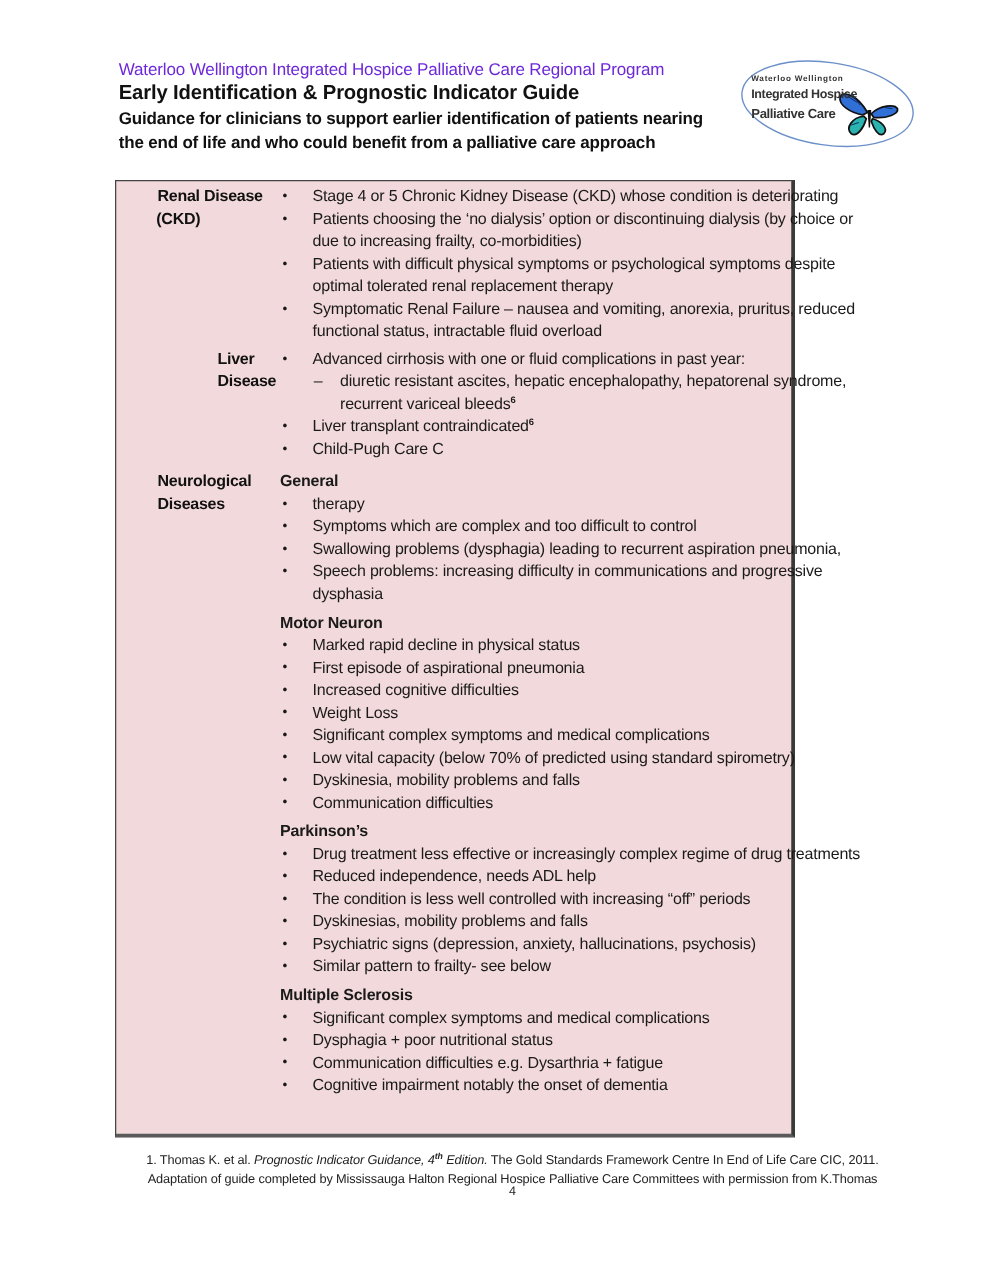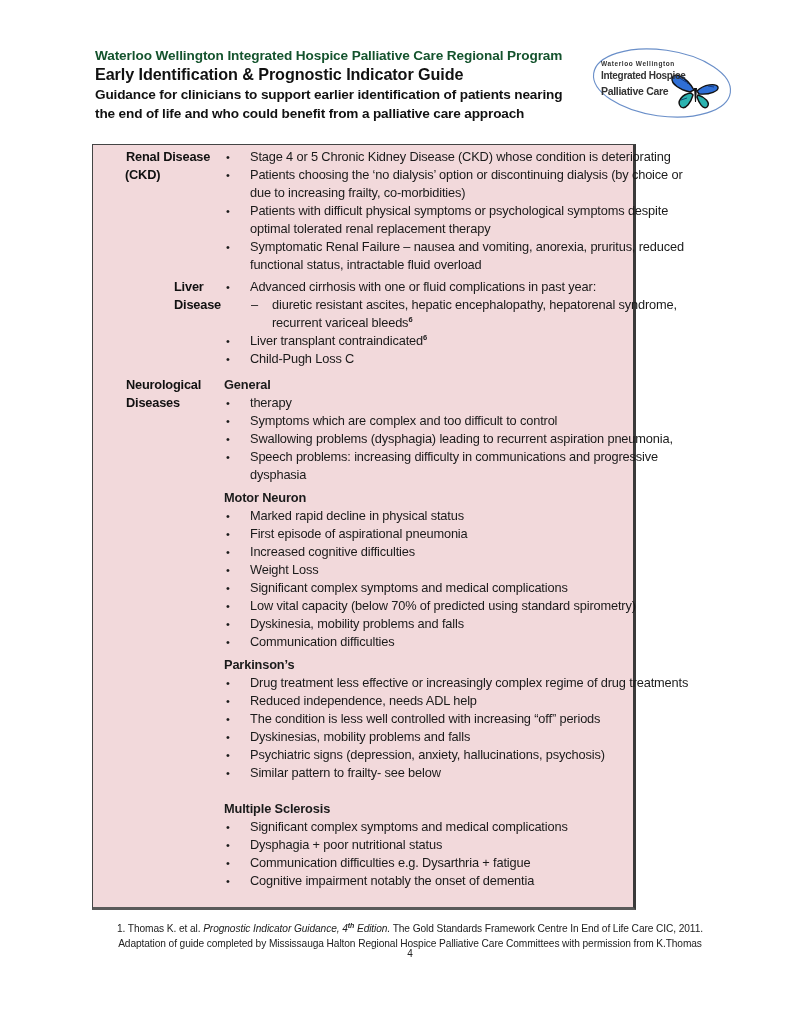--- a/index.html
+++ b/index.html
@@ -17,23 +17,22 @@
     }
     .header {
       position: absolute;
       left: 95px;
       top: 47px;
       width: 500px;
     }
     .org-line {
       font-size: 13.6px;
       line-height: 17px;
-      color: #14532d;
+      color: #6d28d9;
       letter-spacing: -0.1px;
-      font-weight: bold;
     }
     .doc-title {
       font-size: 16.2px;
       font-weight: bold;
       line-height: 21px;
       color: #111;
       letter-spacing: -0.1px;
     }
     .doc-subtitle {
       font-size: 13.6px;
@@ -227,21 +226,21 @@
         <span class="dash">–</span>
         <div>diuretic resistant ascites, hepatic encephalopathy, hepatorenal syndrome,</div>
         <div><span>recurrent variceal bleeds</span><sup>6</sup></div>
       </div>
       <div class="item">
         <span class="bullet">•</span>
         <span>Liver transplant contraindicated</span><sup>6</sup>
       </div>
       <div class="item">
         <span class="bullet">•</span>
-        <span>Child-Pugh Loss C</span>
+        <span>Child-Pugh Care C</span>
       </div>
     </div>
   </div>
 
   <div class="row" style="top:231px;">
     <div class="cat">
       <div>Neurological</div>
       <div>Diseases</div>
     </div>
     <div class="items">
@@ -276,21 +275,21 @@
       <div class="item"><span class="bullet">•</span><span>Communication difficulties</span></div>
 
       <div class="subhead" style="margin-top:5px;">Parkinson’s</div>
       <div class="item"><span class="bullet">•</span><span>Drug treatment less effective or increasingly complex regime of drug treatments</span></div>
       <div class="item"><span class="bullet">•</span><span>Reduced independence, needs ADL help</span></div>
       <div class="item"><span class="bullet">•</span><span>The condition is less well controlled with increasing “off” periods</span></div>
       <div class="item"><span class="bullet">•</span><span>Dyskinesias, mobility problems and falls</span></div>
       <div class="item"><span class="bullet">•</span><span>Psychiatric signs (depression, anxiety, hallucinations, psychosis)</span></div>
       <div class="item"><span class="bullet">•</span><span>Similar pattern to frailty- see below</span></div>
 
-      <div class="subhead" style="margin-top:18px;">Multiple Sclerosis</div>
+      <div class="subhead" style="margin-top:5px;">Multiple Sclerosis</div>
       <div class="item"><span class="bullet">•</span><span>Significant complex symptoms and medical complications</span></div>
       <div class="item"><span class="bullet">•</span><span>Dysphagia + poor nutritional status</span></div>
       <div class="item"><span class="bullet">•</span><span>Communication difficulties e.g. Dysarthria + fatigue</span></div>
       <div class="item"><span class="bullet">•</span><span>Cognitive impairment notably the onset of dementia</span></div>
     </div>
   </div>
 </div>
 
 <div class="footnote">
   <div><span>1.  Thomas K. et al. </span><i><span>Prognostic Indicator Guidance, 4</span><sup style="font-size:7px;vertical-align:4px;">th</sup><span> Edition.</span></i><span> The Gold Standards Framework Centre In End of Life Care CIC, 2011.</span></div>

